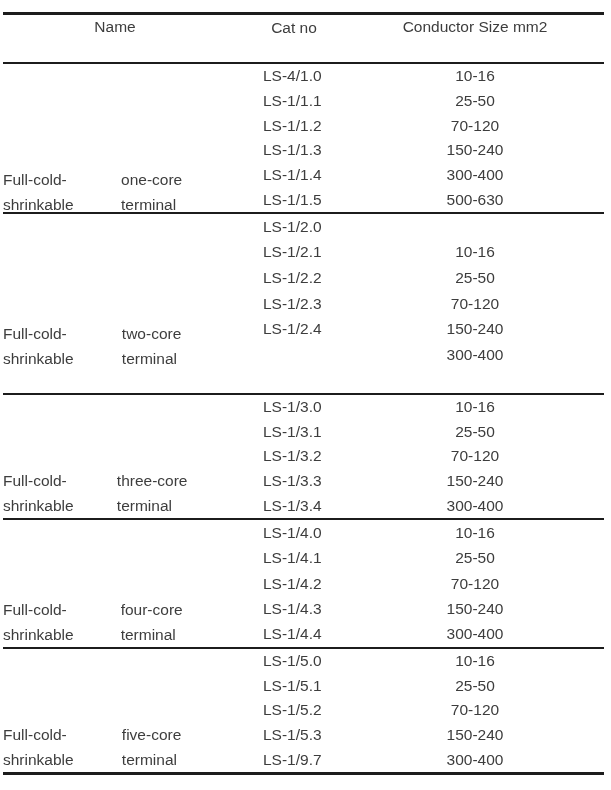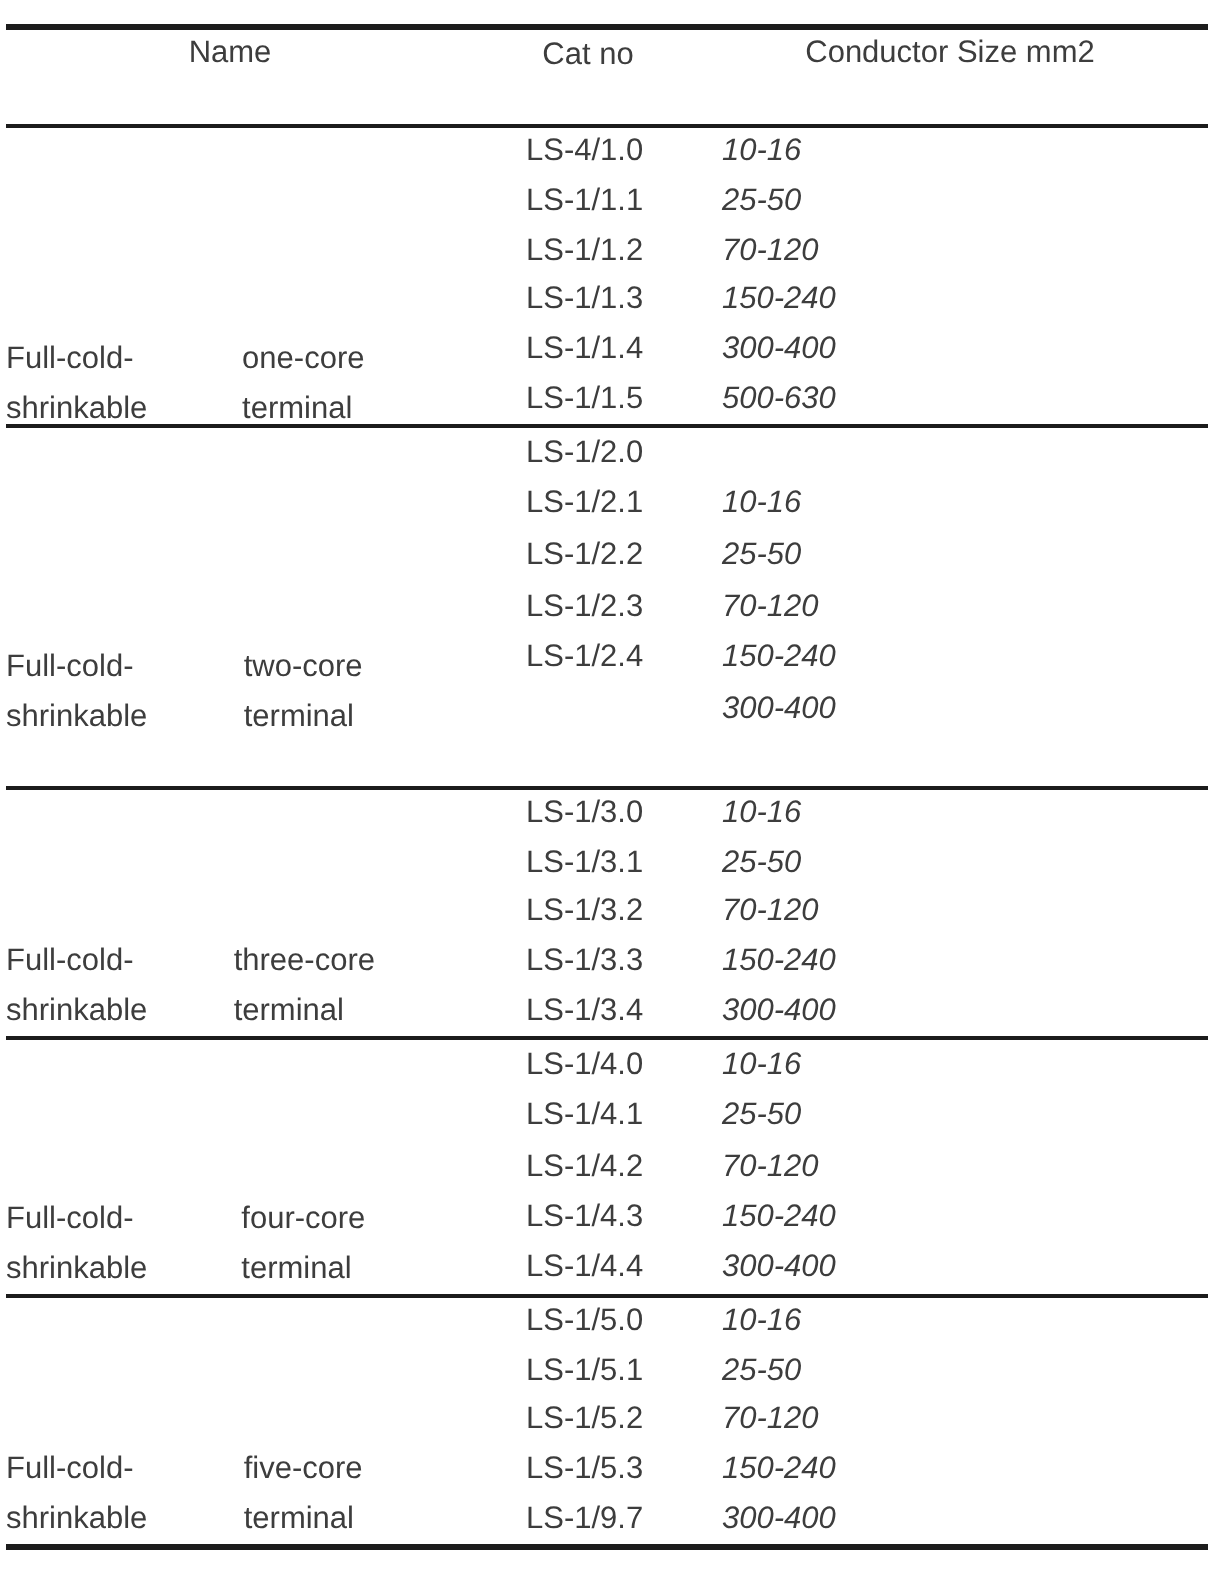--- a/index.html
+++ b/index.html
@@ -71,22 +71,22 @@
     display: grid;
     grid-template-columns: 224px 134px 228px 1fr;
     align-items: center;
   }
   .cat {
     padding-left: 36px;
     text-align: left;
     white-space: nowrap;
   }
   .size {
+    text-align: center;
     white-space: nowrap;
-    font-style: italic;
   }
 </style>
 </head>
 <body>
 
 <div class="table">
   <div class="thead">
     <div class="th th-name">Name</div>
     <div class="th th-cat">Cat no</div>
     <div class="th th-size">Conductor Size mm2</div>

